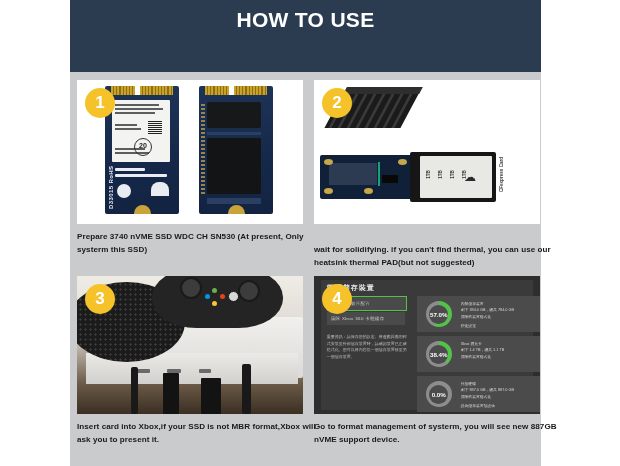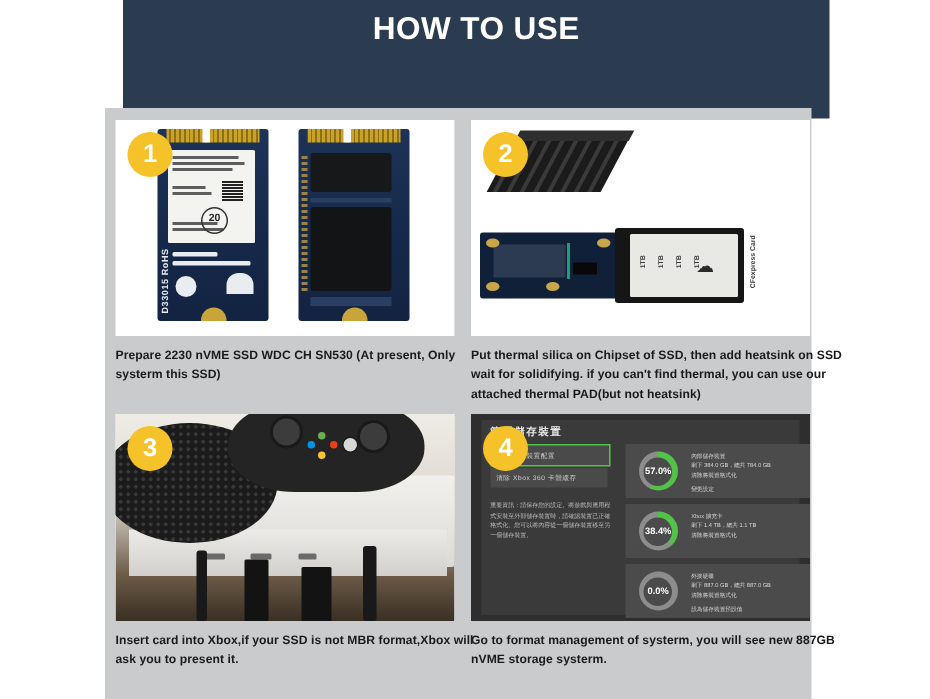--- a/index.html
+++ b/index.html
@@ -1,21 +1,21 @@
 <!DOCTYPE html>
 <html><head>
 <meta charset="utf-8">
 <style>
   html,body{margin:0;padding:0;background:#ffffff;}
   body{width:620px;height:466px;overflow:hidden;font-family:"Liberation Sans",sans-serif;}
 
   #page{position:relative;width:620px;height:466px;background:#ffffff;}
 
   
-  .header{position:absolute;left:82px;top:0;width:471px;height:79px;background:#2b3c51;overflow:hidden;}
+  .header{position:absolute;left:70px;top:0;width:471px;height:79px;background:#2b3c51;overflow:hidden;}
   .header .ttl1{position:absolute;left:0;top:8px;width:471px;text-align:center;color:#ffffff;
                 font-size:21px;font-weight:bold;letter-spacing:.3px;white-space:nowrap;}
   .header .ttl2{position:absolute;left:0;top:38px;width:471px;text-align:center;color:#ffffff;
                 font-size:21px;font-weight:bold;letter-spacing:.2px;white-space:nowrap;}
 
   
   .sheet{position:absolute;left:70px;top:72px;width:471px;height:394px;background:#c9cbcd;}
 
   .panel{position:absolute;}
   .shot{position:absolute;left:0;top:0;background:#ffffff;overflow:hidden;}
@@ -137,21 +137,21 @@
           <div class="pads"></div>
           <div class="chipA"></div>
           <div class="chipB"></div>
           <div class="smd" style="left:8px;top:46px;width:54px;height:3px;"></div>
           <div class="smd" style="left:8px;top:112px;width:54px;height:6px;"></div>
           <div class="screw"></div>
         </div>
         <div class="badge" style="left:8px;top:8px;">1</div>
       </div>
     </div>
-    <div class="cap" style="left:7px;top:158px;">Prepare 2230 nVME SSD WDC CH SN530 (At present, Only</div>
+    <div class="cap" style="left:7px;top:158px;">Prepare 3740 nVME SSD WDC CH SN530 (At present, Only</div>
     <div class="cap" style="left:7px;top:171px;">systerm this SSD)</div>
 
     <div class="panel" style="left:244px;top:8px;width:226px;height:144px;">
       <div class="shot" style="width:226px;height:144px;">
         <div class="hsink">
           <div class="fin" style="left:4px;"></div>
             <div class="fin" style="left:13px;"></div>
           <div class="fin" style="left:22px;"></div>
             <div class="fin" style="left:31px;"></div>
           <div class="fin" style="left:40px;"></div>
@@ -175,23 +175,22 @@
             <div class="ftxt" style="left:16px;top:16px;">1TB</div>
             <div class="ftxt" style="left:28px;top:16px;">1TB</div>
             <div class="ftxt" style="left:40px;top:16px;">1TB</div>
             <div class="logo">☁</div>
             <div class="ftxt" style="left:64px;top:16px;">CFexpress Card</div>
           </div>
         </div>
         <div class="badge" style="left:8px;top:8px;">2</div>
       </div>
     </div>
-    <div class="cap" style="left:244px;top:158px;">Put thermal silica on Chipset of SSD, then add heatsink on SSD</div>
     <div class="cap" style="left:244px;top:171px;">wait for solidifying. if you can't find thermal, you can use our</div>
-    <div class="cap" style="left:244px;top:184px;"> attached thermal PAD(but not heatsink)</div>
+    <div class="cap" style="left:244px;top:184px;"> heatsink thermal PAD(but not suggested)</div>
 
     <div class="panel" style="left:7px;top:204px;width:226px;height:138px;">
       <div class="shot" style="width:226px;height:138px;">
         <div class="p3bg"></div>
         <div class="p3wall"></div>
         <div class="p3console"></div>
         <div class="p3console2"></div>
         <div class="p3mesh"></div>
         <div class="p3pad">
           <div class="p3stick" style="left:22%;top:16%;width:18px;height:18px;"></div>
@@ -260,16 +259,16 @@
               <div class="cardTxt" style="top:12px;">剩下 887.0 GB，總共 887.0 GB</div>
               <div class="cardAct" style="top:18px;">清除將裝置格式化</div>
               <div class="cardAct" style="top:27px;">設為儲存裝置預設值</div>
             </div>
           </div>
         </div>
         <div class="badge" style="left:8px;top:8px;">4</div>
       </div>
     </div>
     <div class="cap" style="left:244px;top:348px;">Go to format management of systerm, you will see new 887GB</div>
-    <div class="cap" style="left:244px;top:361px;"> nVME storage systerm.</div>
+    <div class="cap" style="left:244px;top:361px;"> nVME support device.</div>
 
   </div>
 </div>
 
 </body></html>

